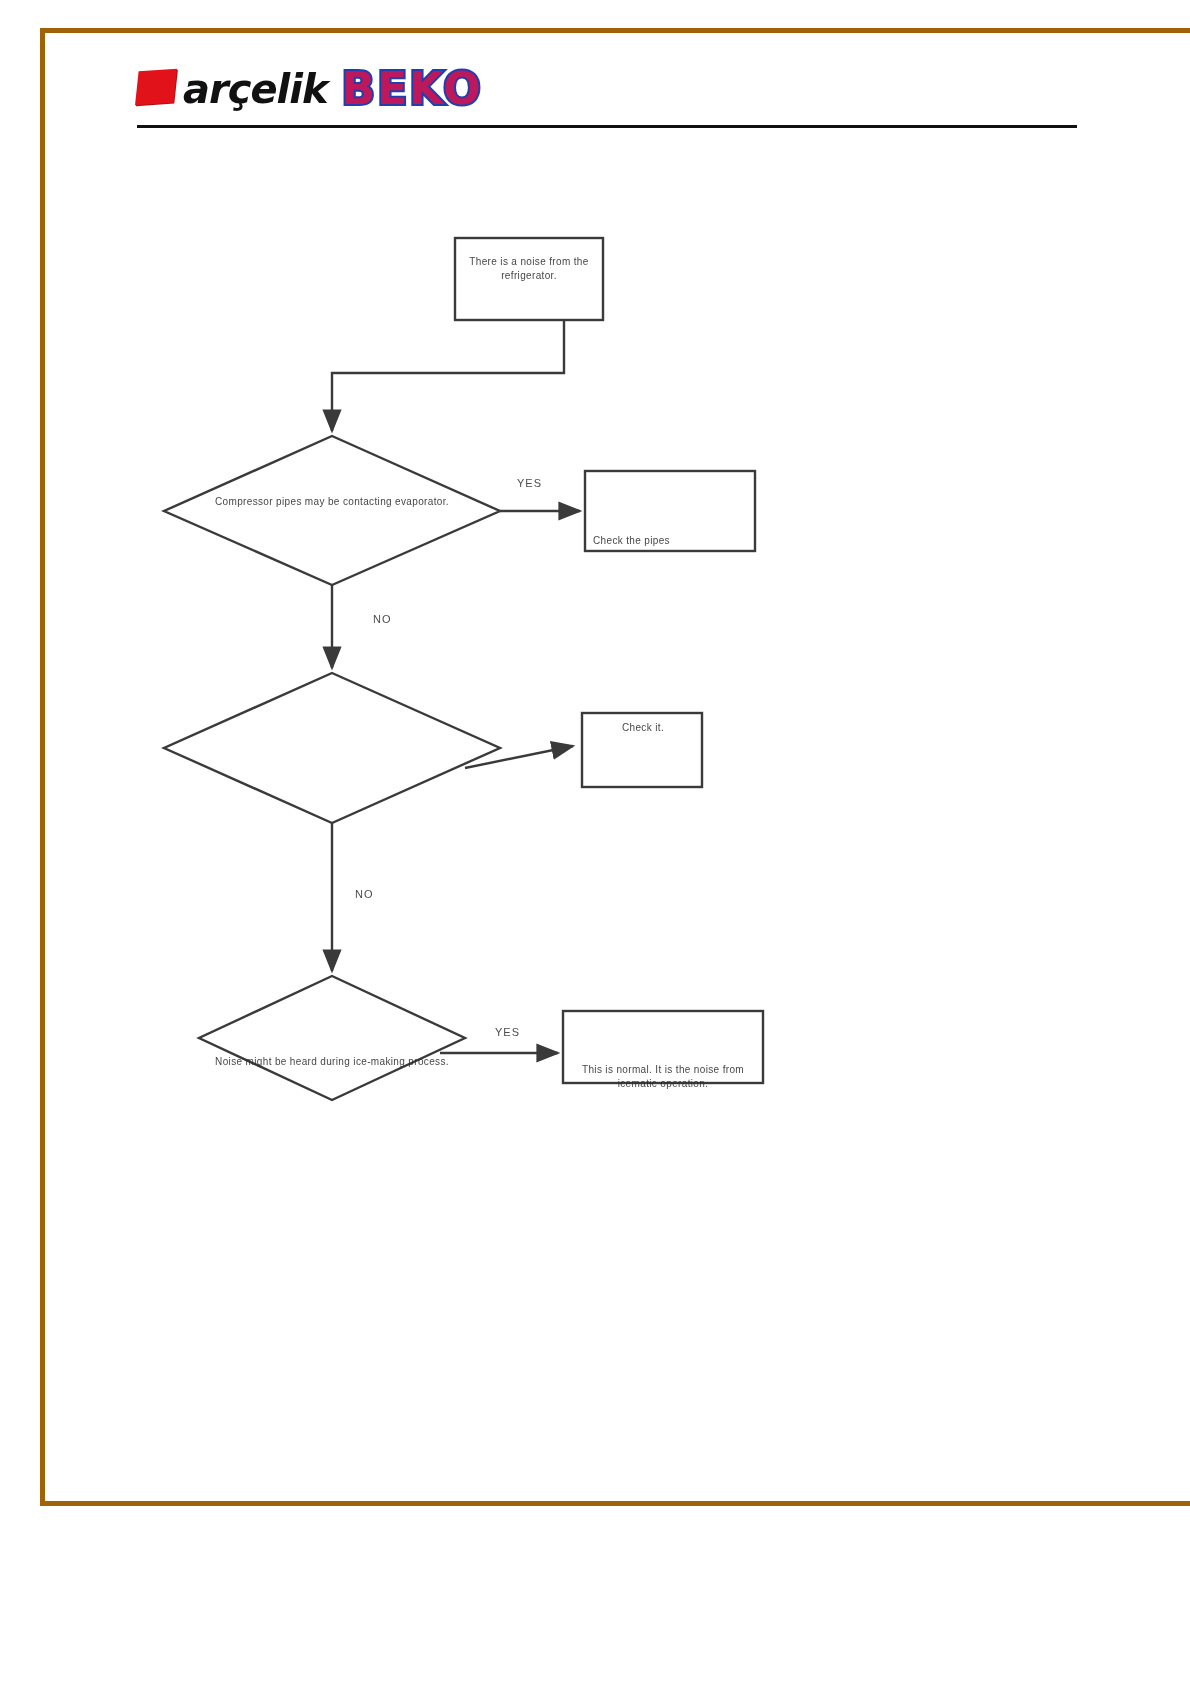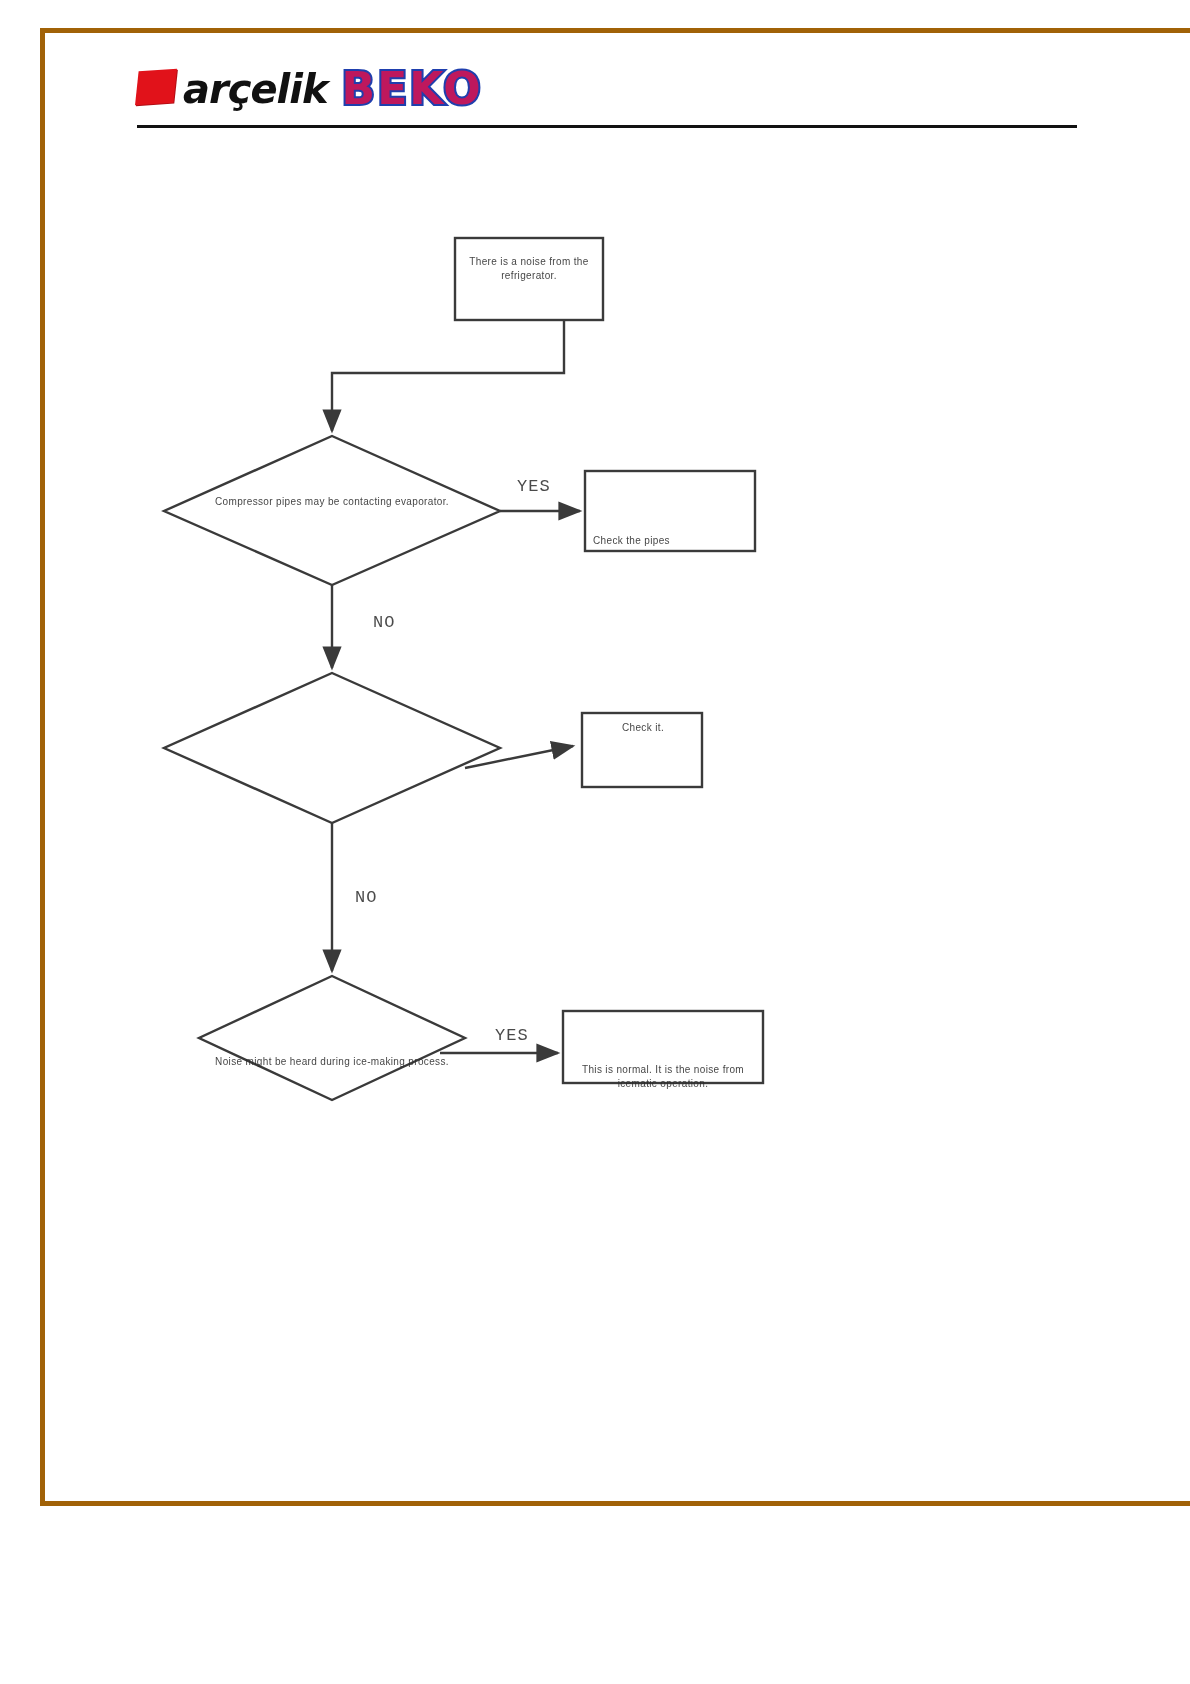--- a/index.html
+++ b/index.html
@@ -48,22 +48,22 @@
     font-family:"Liberation Sans",sans-serif;
     font-size:10px;
     line-height:1.35;
     text-align:center;
     letter-spacing:.35px;
     opacity:.88;
   }
   .edgelabel{
     position:absolute;
     color:#2b2b2b;
-    font-family:Liberation Mono, monospace;
-    font-size:17px;
+    font-family:Liberation Sans, sans-serif;
+    font-size:11px;
     letter-spacing:1px;
     opacity:.85;
   }
 </style>
 </head>
 <body>
 
 <div id="page">
 
   <div id="header">

